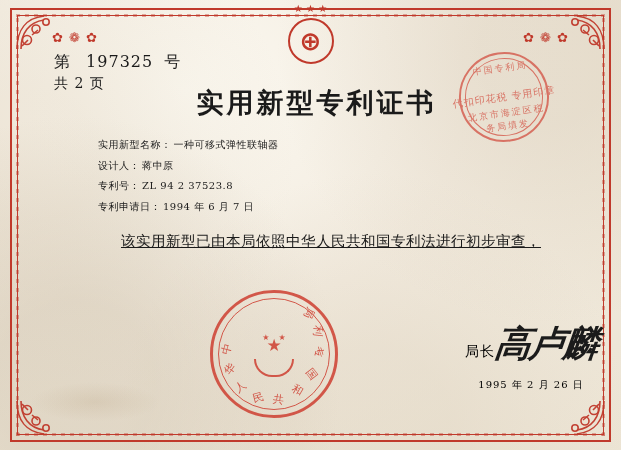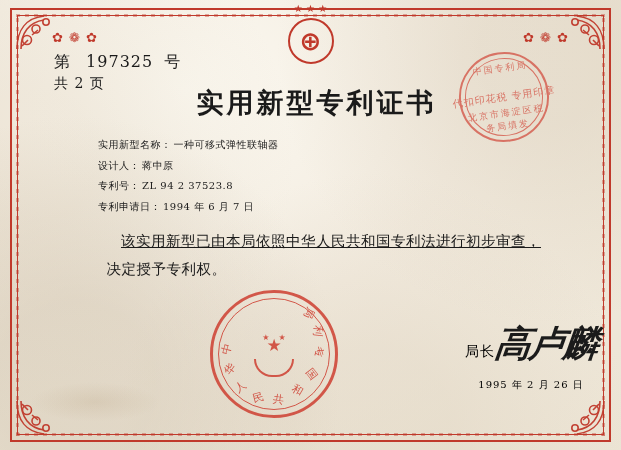--- a/index.html
+++ b/index.html
@@ -259,21 +259,20 @@
       <div class="row">
         <span class="k">专利号：</span><span class="v">ZL 94 2 37523.8</span>
       </div>
       <div class="row">
         <span class="k">专利申请日：</span><span class="v">1994 年 6 月 7 日</span>
       </div>
     </div>
 
     <div class="para">
       <span class="first">该实用新型已由本局依照中华人民共和国专利法进行初步审查，</span>
-      <span class="second">决定授予专利权。</span>
     </div>
 
   </div>
 
   <div class="stamp-tr">
     <div class="s-in"></div>
     <div class="s-top">中国专利局</div>
     <div class="s-mid">代扣印花税
 专用印章</div>
     <div class="s-bot">北京市海淀区税务局填发</div>

